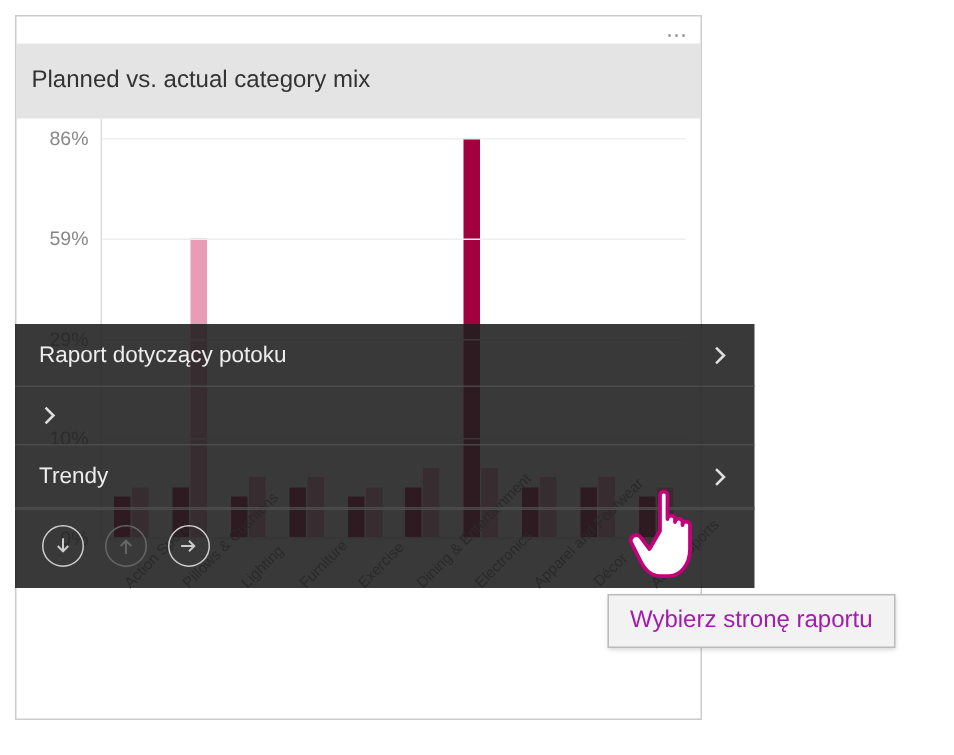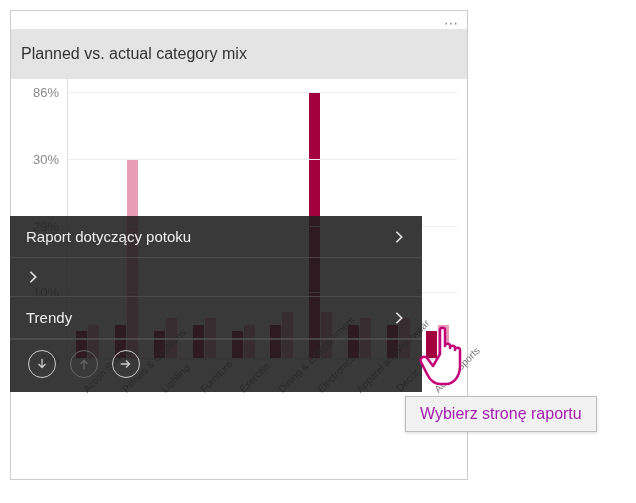--- a/index.html
+++ b/index.html
@@ -117,21 +117,21 @@
     width: 28px;
     text-align: right;
     position: relative;
     top: 6px;
   }
   
   .menu-overlay {
     position: absolute;
     left: 10px;
     top: 216px;
-    width: 412px;
+    width: 493px;
     background: rgba(30,30,30,0.88);
   }
   .menu-row {
     display: flex;
     justify-content: space-between;
     align-items: center;
     padding: 12px 16px;
     border-bottom: 1px solid rgba(80,80,80,0.8);
     color: #eee;
     font-size: 15px;
@@ -190,21 +190,21 @@
     <span class="more-icon">⋯</span>
   </div>
   <div class="title-bar">Planned vs. actual category mix</div>
 
 
   <div class="chart-area">
     <div class="y-axis" id="y-axis">
         <div class="y-tick" style="top: 280px;">0%</div>
         <div class="y-tick" style="top: 213.333px;">10%</div>
         <div class="y-tick" style="top: 146.667px;">29%</div>
-        <div class="y-tick" style="top: 80px;">30%</div>
+        <div class="y-tick" style="top: 80px;">59%</div>
         <div class="y-tick" style="top: 13.3333px;">86%</div>
       </div>
     <div class="plot" id="plot">
       <div class="bars" id="bars">
           <div class="bar-group">
             <div class="bar actual" style="height: 9.52381%;"></div>
             <div class="bar target" style="height: 11.9048%;"></div>
           </div>
           <div class="bar-group">
             <div class="bar actual" style="height: 11.9048%;"></div>

